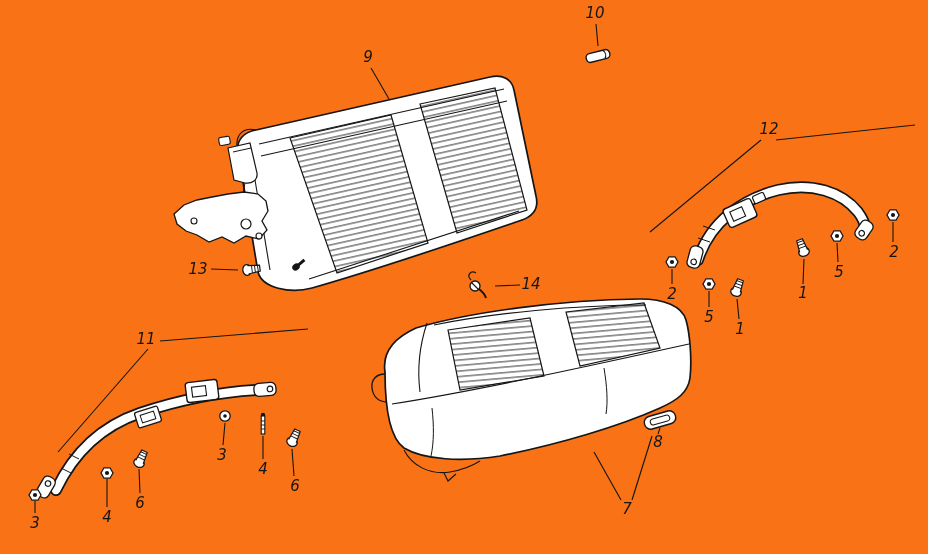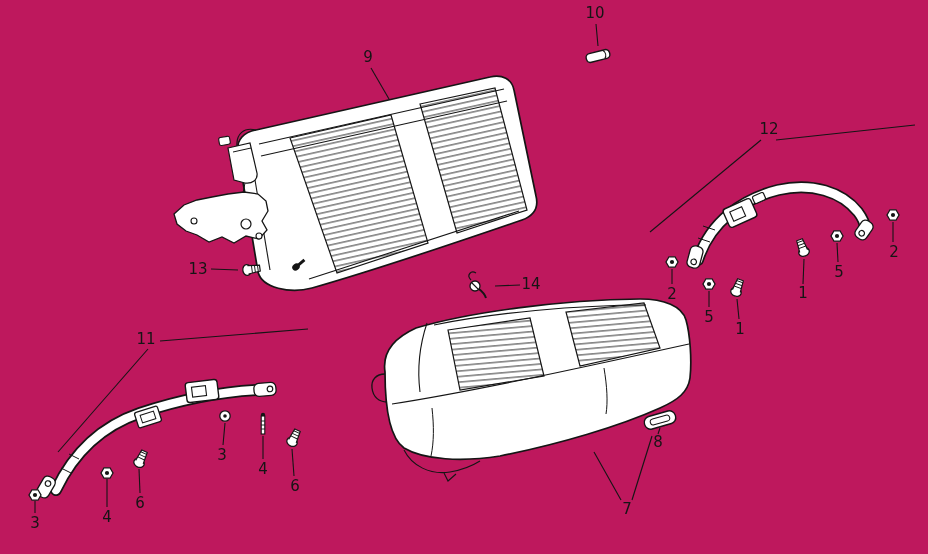--- a/index.html
+++ b/index.html
@@ -1,21 +1,22 @@
 <!DOCTYPE html>
 <html><head>
 <meta charset="utf-8">
 <style>
   html,body{margin:0;padding:0;background:#ffffff;}
   .stage{
     position:relative;
     width:928px;height:554px;
-    background:#be185d;
+    background:#f97316;
     font-family:"DejaVu Sans","Liberation Sans",sans-serif;
     overflow:hidden;
+    font-style:italic;
   }
   svg{display:block;}
   .callout{
     font-family:"DejaVu Sans","Liberation Sans",sans-serif;
     font-size:15px;
     fill:#151515;
     text-anchor:middle;
     cursor:pointer;
   }
   .ink{stroke:#151515;fill:none;}

